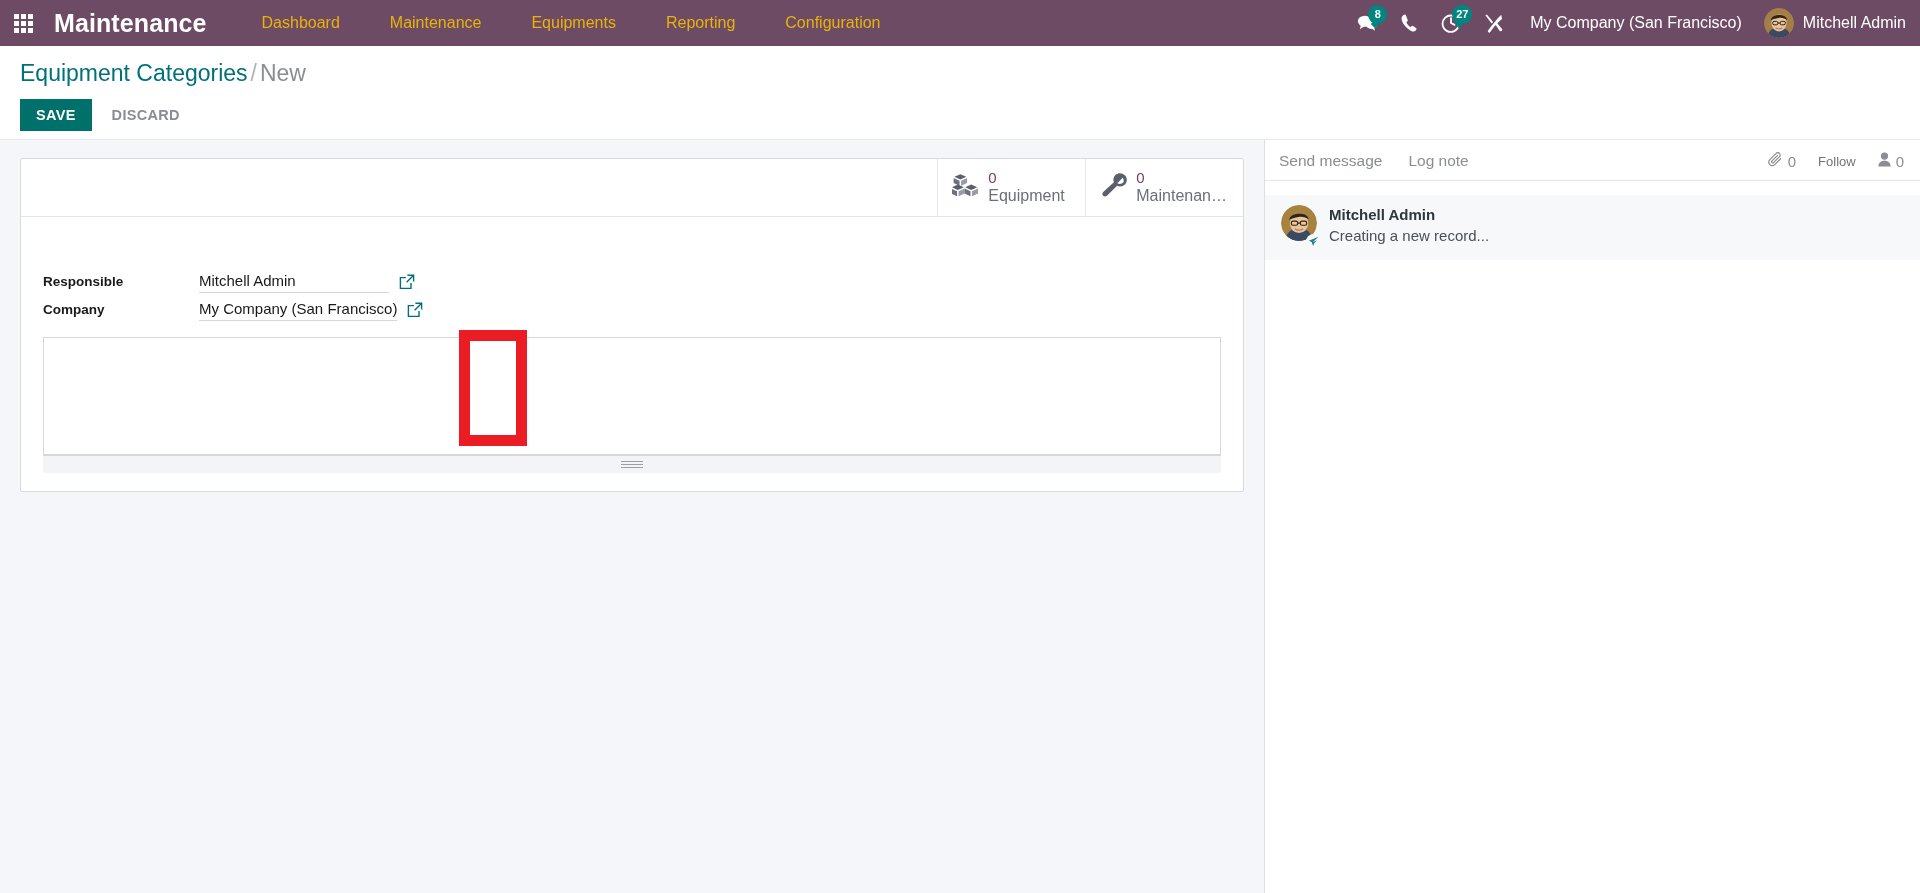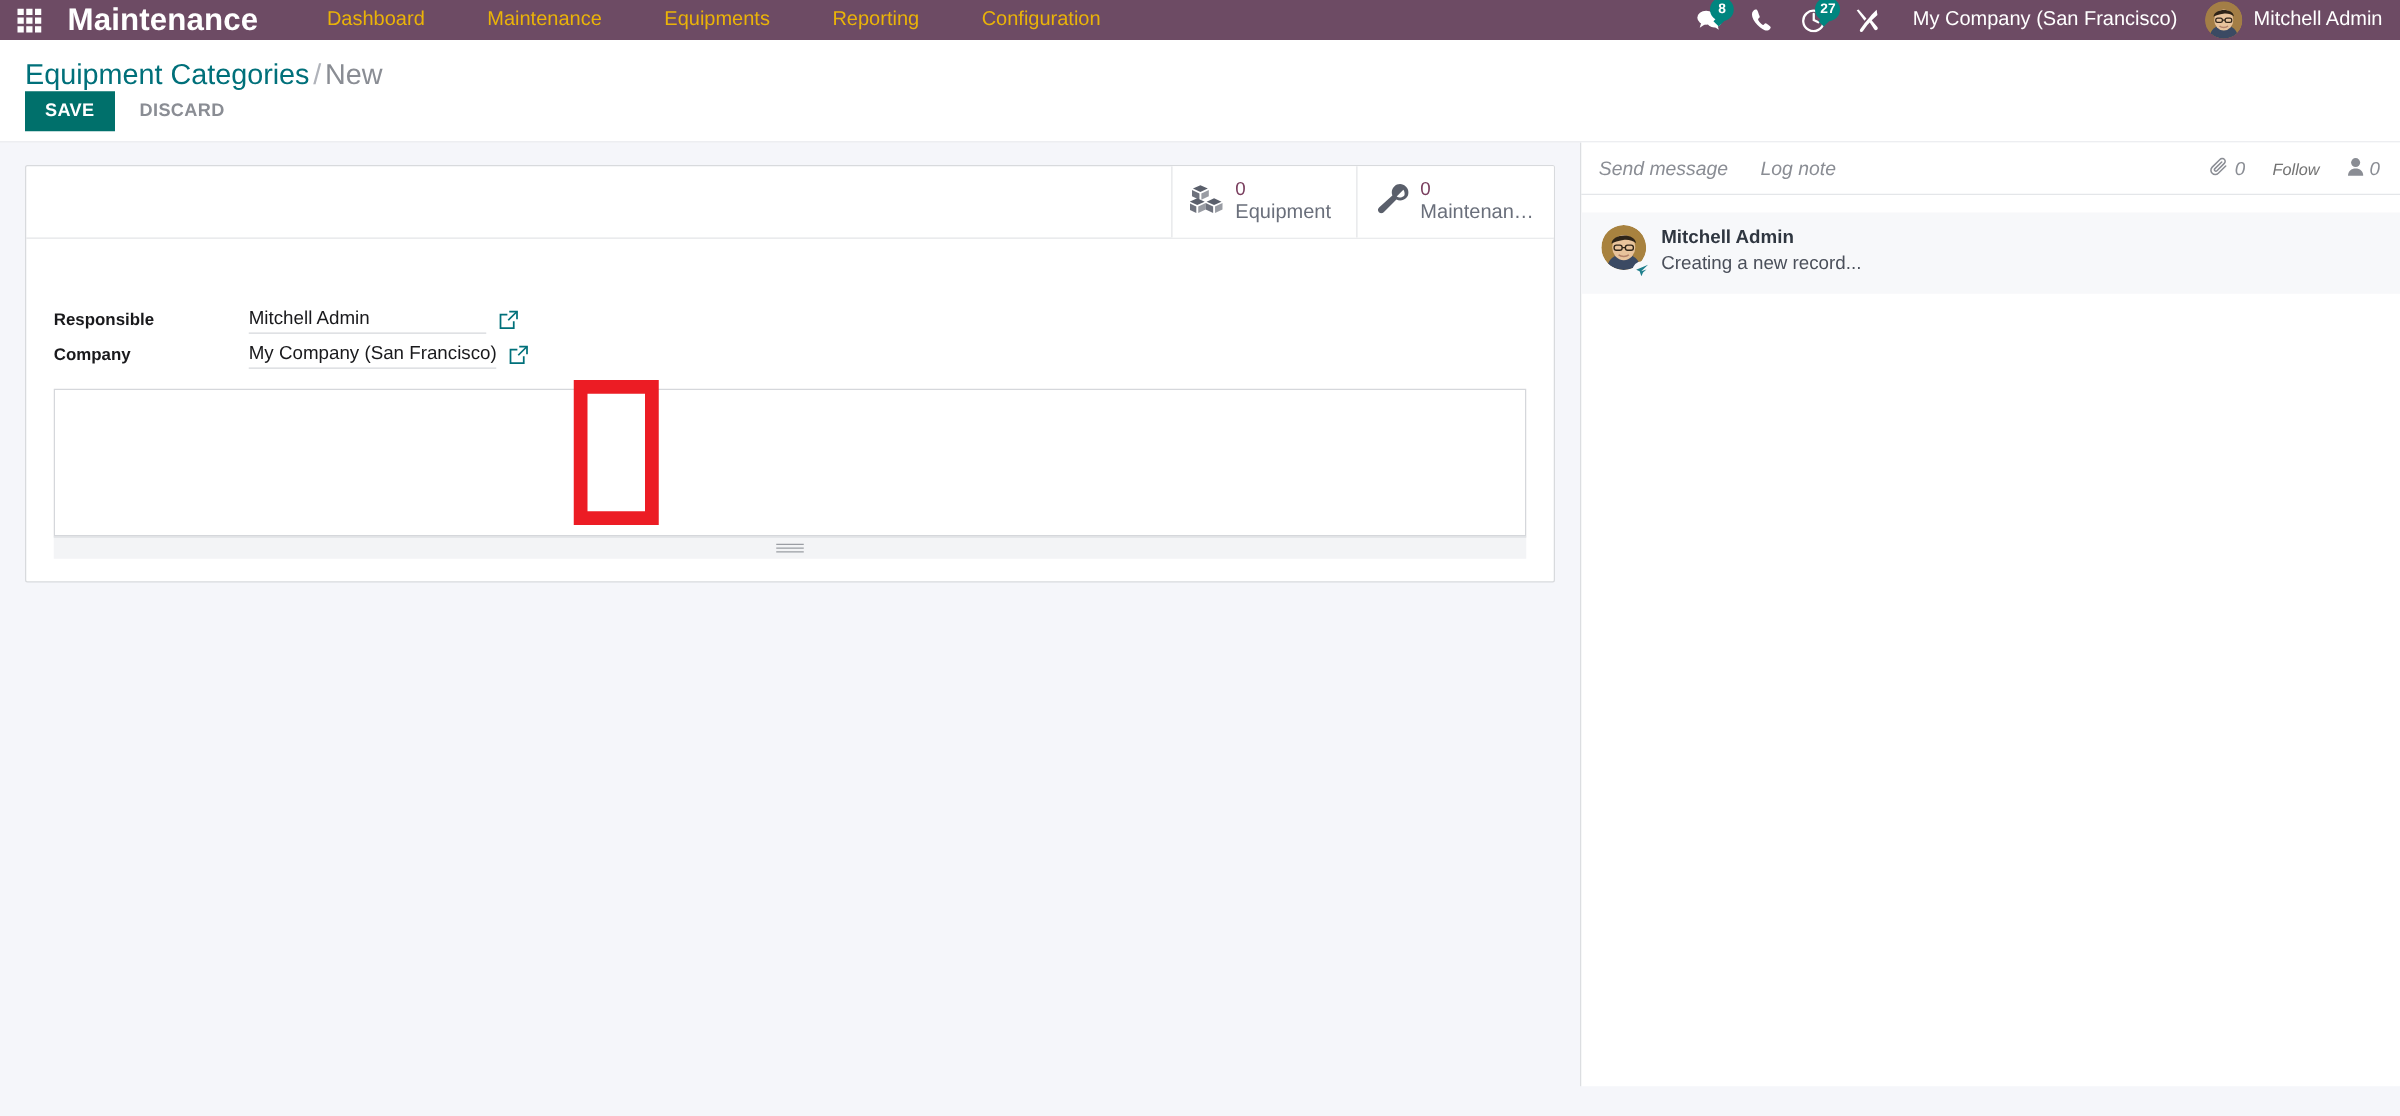--- a/index.html
+++ b/index.html
@@ -5,21 +5,21 @@
   * { box-sizing: border-box; margin: 0; padding: 0; }
   html, body {
     width: 1920px; height: 893px;
     font-family: "Liberation Sans", sans-serif;
     background: #f5f6fa;
     overflow: hidden;
   }
 
   
   .navbar {
-    height: 32px;
+    height: 46px;
     background: #6d4b64;
     display: flex;
     align-items: center;
     color: #ffffff;
     position: relative;
     z-index: 20;
   }
   .apps-grid {
     width: 46px; height: 46px;
     display: flex; align-items: center; justify-content: center;
@@ -123,20 +123,21 @@
   .breadcrumb {
     font-size: 23px;
     color: #00707a;
     font-weight: 400;
     white-space: nowrap;
   }
   .breadcrumb .crumb-link { color: #00707a; cursor: pointer; }
   .breadcrumb .sep { color: #b0b3ba; padding: 0 3px; }
   .breadcrumb .crumb-active { color: #8a8d94; }
   .cp-buttons {
+    margin-top: 12px;
     display: flex;
     align-items: center;
     gap: 6px;
   }
   .btn-save {
     background: #00706b;
     color: #ffffff;
     border: none;
     font-family: inherit;
     font-size: 14.5px;
@@ -304,24 +305,23 @@
   .chatter {
     flex: 1;
     background: #ffffff;
     border-left: 1px solid #dcdee1;
     min-width: 0;
     display: flex;
     flex-direction: column;
   }
   .chatter-topbar {
     display: flex;
-    align-items: flex-end;
+    align-items: flex-start;
     padding: 12px 16px 10px 14px;
     border-bottom: 1px solid #e4e6e9;
-    font-style: italic;
   }
   .ct-link {
     font-size: 15.5px;
     color: #8a8d94;
     margin-right: 26px;
     cursor: pointer;
     white-space: nowrap;
   }
   .ct-right {
     margin-left: auto;

